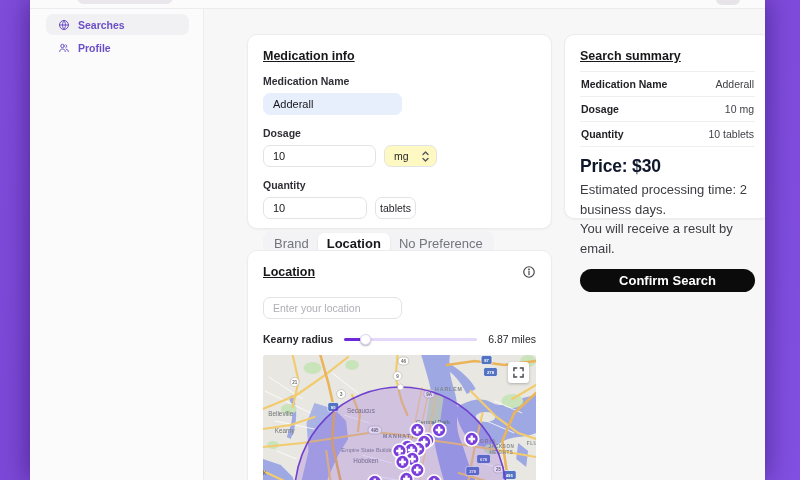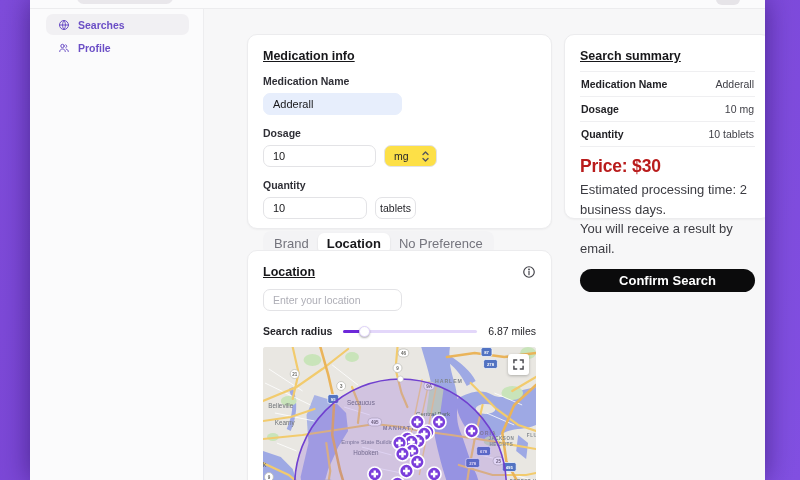--- a/index.html
+++ b/index.html
@@ -38,43 +38,43 @@
   .card-loc   { left:42px;  top:241px; width:305px; height:300px; }
   .card-title { font-size:12.5px; font-weight:700; color:#17171a;text-decoration:underline; }
   .field-label { font-size:10.5px; font-weight:600; color:#2f2f36; margin:12px 0 6px; }
   .txt-input { display:block; height:22px; border:1px solid #e3e3e6; border-radius:7px;
     font-family:inherit; font-size:11px; color:#18181b; padding:0 9px; background:#fff; outline:none; }
   .txt-input::placeholder { color:#aeaeb6; font-size:10.5px; }
   .name-input { width:139px; background:#e7eefc; border-color:#e7eefc; }
   .row { display:flex; gap:8px; align-items:flex-end; }
   .unit-select { width:53px; height:22px; border:1px solid #e3e3e6; border-radius:7px;
     display:flex; align-items:center; justify-content:space-between; padding:0 6px 0 9px;
-    font-size:10.5px; color:#26262b; background:#fde047; cursor:pointer; }
+    font-size:10.5px; color:#26262b; background:#fef9c3; cursor:pointer; }
   .unit-box { width:41px; height:22px; border:1px solid #e3e3e6; border-radius:7px;
     display:flex; align-items:center; justify-content:center; font-size:10.5px; color:#26262b; background:#fff; }
   .segmented { display:inline-flex; background:#f3f3f5; border-radius:8px; padding:2px; margin-top:12px; }
   .seg-opt { font-size:13px; color:#74747d; padding:3px 9px; border-radius:6px; cursor:pointer; white-space:nowrap; }
   .seg-opt.selected { background:#fff; color:#18181b; font-weight:700;
     box-shadow:0 1px 2px rgba(0,0,0,.12); }
   
   .sum-rows { margin-top:8px; }
   .sum-row { display:flex; justify-content:space-between; align-items:center;
     padding:6px 1px; border-bottom:1px solid #efeff1; }
   .sum-row:first-child { border-top:1px solid #efeff1; }
   .sum-label { font-size:10.5px; font-weight:700; color:#232327; }
   .sum-value { font-size:10.5px; color:#3f3f46; }
-  .price { font-size:17.5px; font-weight:800; color:#b91c1c; margin-top:9px; letter-spacing:-.2px; }
+  .price { font-size:17.5px; font-weight:800; color:#0f172a; margin-top:9px; letter-spacing:-.2px; }
   .notes { font-size:13px; color:#3c3c42; line-height:1.5; margin-top:3px; }
   .confirm-btn { margin-top:11px; width:100%; height:23px; background:#0b0b0c; color:#fff;
     border:none; border-radius:12px; font-family:inherit; font-size:13px; font-weight:600;
     display:flex; align-items:center; justify-content:center; cursor:pointer; }
   
   .loc-head { display:flex; justify-content:space-between; align-items:center;gap:48px; }
   .info-icon { width:14px; height:14px; cursor:pointer; }
-  .loc-input { width:139px; margin-top:10px; }
+  .loc-input { width:139px; margin-top:18px; }
   .radius-row { display:flex; align-items:center; margin-top:14px; }
   .radius-label { font-size:10.5px; font-weight:600; color:#26262b; margin-right:11px; white-space:nowrap; }
   .radius-value { font-size:10.5px; color:#26262b; margin-left:11px; white-space:nowrap; }
   .slider { position:relative; flex:1; height:12px; cursor:pointer; }
   .slider-track { position:absolute; left:0; right:0; top:4.5px; height:3.5px; border-radius:2px; background:#e3d7fa; }
   .slider-fill { position:absolute; left:0; top:4.5px; height:3.5px; border-radius:2px; background:#6d28d9; width:16%; }
   .slider-thumb { position:absolute; top:1px; left:calc(16% - 5.5px); width:11px; height:11px;
     border-radius:50%; background:#fff; border:1px solid #e0d3fa; box-shadow:0 1px 2px rgba(0,0,0,.3); }
   
   .map { position:relative; margin-top:10px; width:273px; height:160px; border-radius:3px;
@@ -187,21 +187,21 @@
       <div class="loc-head">
         <h2 class="card-title">Location</h2>
         <svg class="info-icon" viewBox="0 0 24 24" fill="none" stroke="#3f3f46" stroke-width="2" stroke-linecap="round">
           <circle cx="12" cy="12" r="9"></circle>
             <path d="M12 11v5.5"></path>
             <circle cx="12" cy="7.6" r="0.6" fill="#3f3f46"></circle>
         </svg>
       </div>
       <input class="txt-input loc-input" placeholder="Enter your location" style="">
       <div class="radius-row">
-        <span class="radius-label">Search radius</span>
+        <span class="radius-label">Kearny radius</span>
         <div class="slider">
           <div class="slider-track"></div>
           <div class="slider-fill"></div>
           <div class="slider-thumb"></div>
         </div>
         <span class="radius-value">6.87 miles</span>
       </div>
 
       <div class="map">
         <svg class="basemap" viewBox="0 0 276 160" preserveAspectRatio="none">

